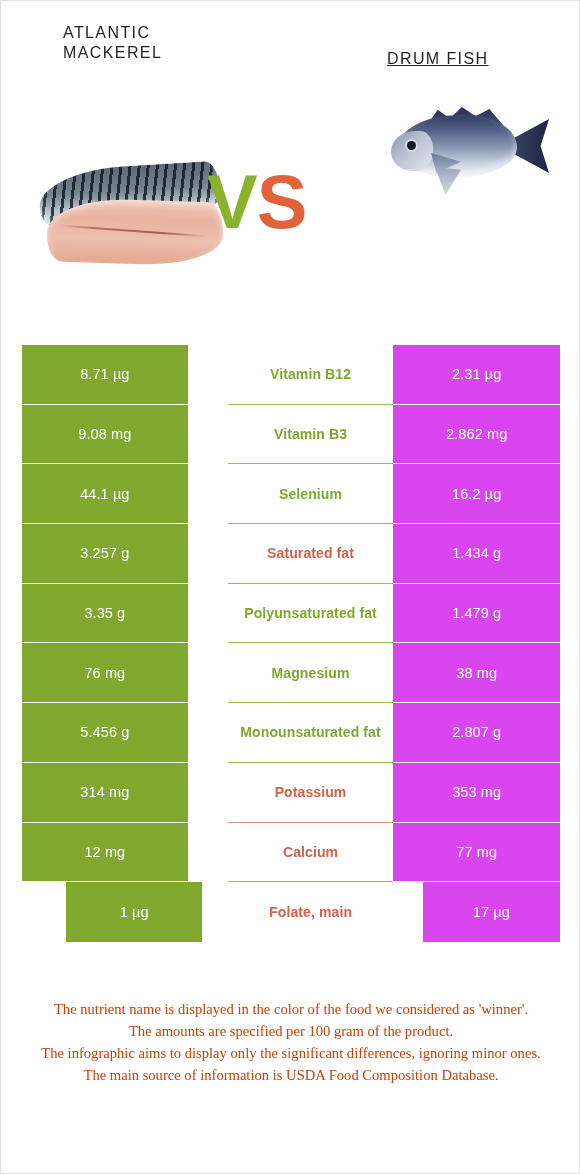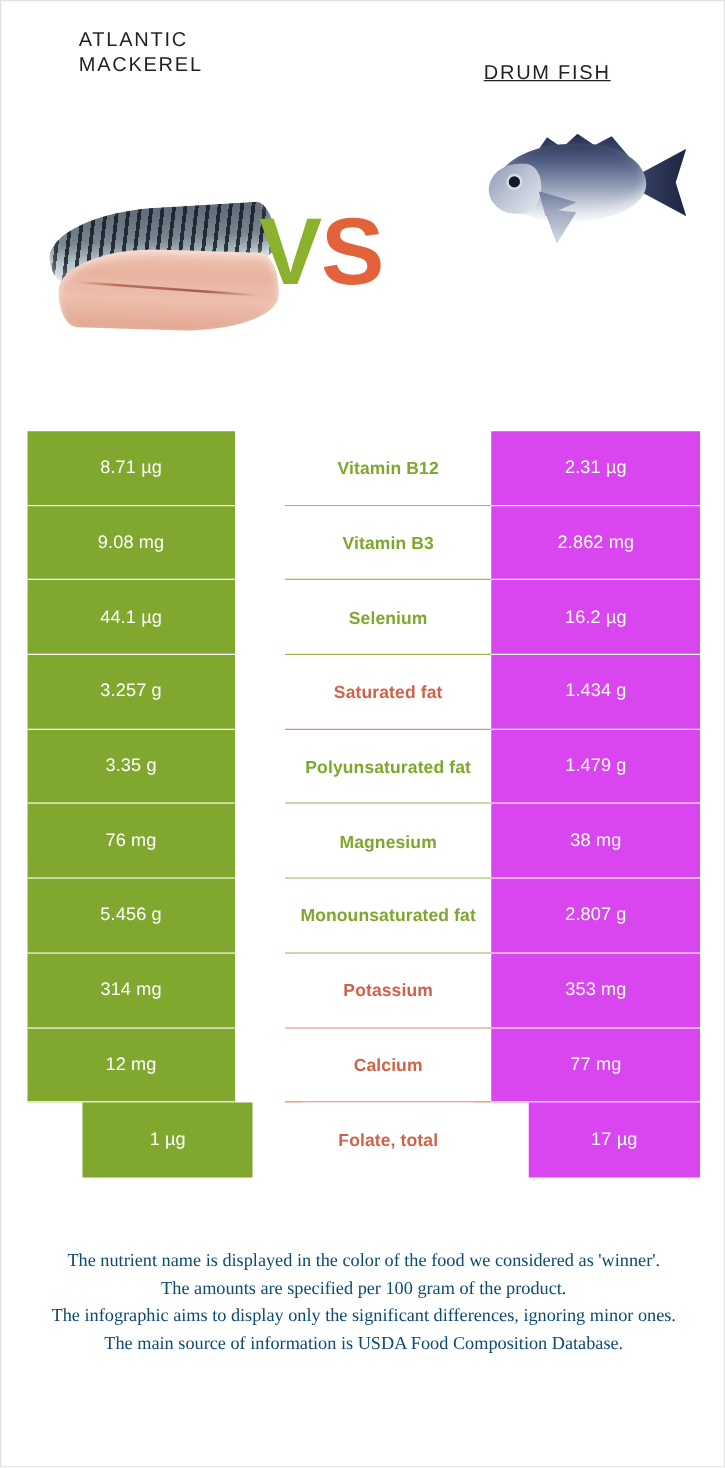--- a/index.html
+++ b/index.html
@@ -240,21 +240,21 @@
   
   .footer {
     position: absolute;
     left: 40px;
     top: 998px;
     width: 500px;
     text-align: center;
     font-family: "Liberation Serif", serif;
     font-size: 14.6px;
     line-height: 1.5;
-    color: #0c4a6e;
+    color: #c2410c;
   }
   .footer p { margin: 0; }
 </style>
 </head>
 <body>
 
 <div class="page">
 
   <div class="header">
 
@@ -324,21 +324,21 @@
         <div class="cell cell-mid win-orange">Potassium</div>
         <div class="cell cell-right">353 mg</div>
       </div>
       <div class="row">
         <div class="cell cell-left">12 mg</div>
         <div class="cell cell-mid win-orange">Calcium</div>
         <div class="cell cell-right">77 mg</div>
       </div>
       <div class="row">
         <div class="cell cell-left">1 µg</div>
-        <div class="cell cell-mid win-orange">Folate, total</div>
+        <div class="cell cell-mid win-orange">Folate, main</div>
         <div class="cell cell-right">17 µg</div>
       </div>
     </div>
 
   <div class="footer" id="footer-notes">
       <p>The nutrient name is displayed in the color of the food we considered as 'winner'.</p>
       <p>The amounts are specified per 100 gram of the product.</p>
       <p>The infographic aims to display only the significant differences, ignoring minor ones.</p>
       <p>The main source of information is USDA Food Composition Database.</p>
     </div>

